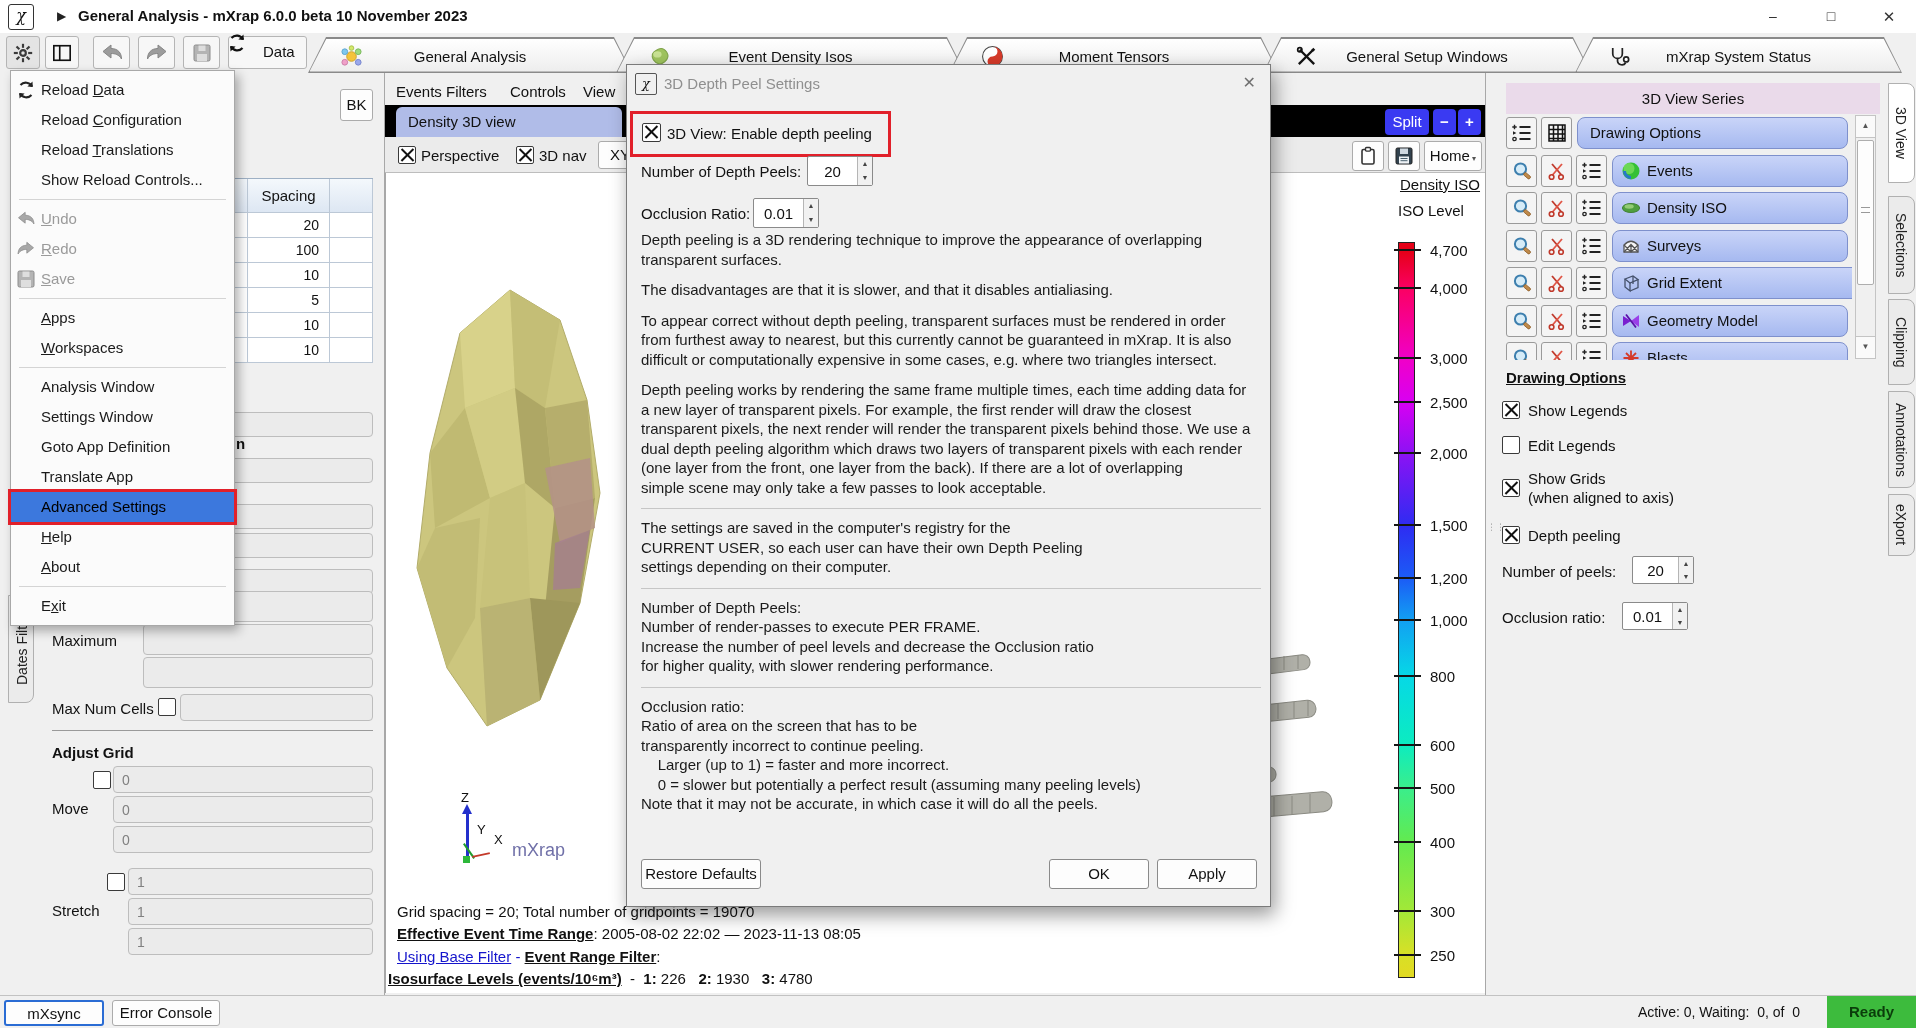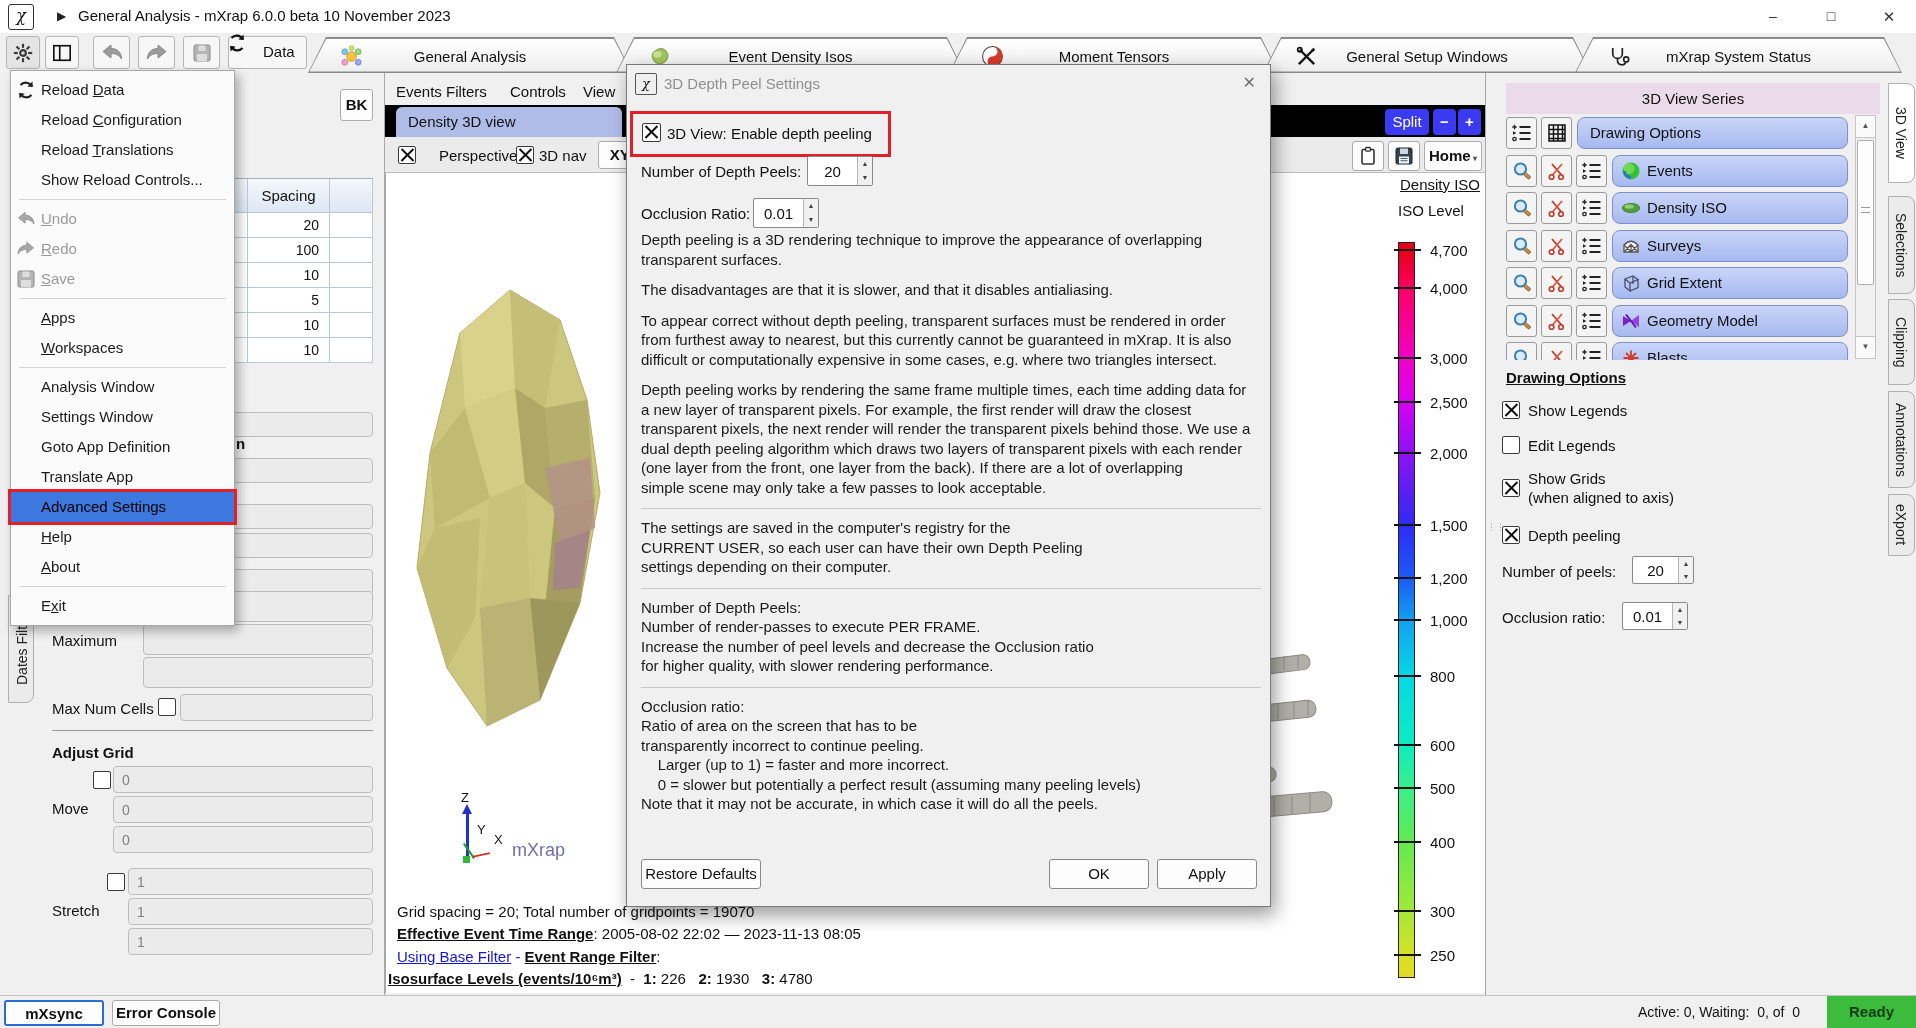--- a/index.html
+++ b/index.html
@@ -4,39 +4,39 @@
 <style>
   html,body{margin:0;padding:0;background:#777;}
   #root{position:relative;width:1916px;height:1028px;background:#f0f0f0;
         font-family:"Liberation Sans",sans-serif;overflow:hidden;color:#111;font-size:15px;}
   .abs{position:absolute;}
   
   #titlebar{left:0;top:0;width:1916px;height:33px;background:#ffffff;border-bottom:1px solid #e2e2e2;}
   #app-icon{left:8px;top:4px;width:24px;height:24px;border:1.6px solid #333;border-radius:3px;
             text-align:center;line-height:22px;font-family:"DejaVu Serif",serif;font-style:italic;font-size:16px;}
   #title-play{left:57px;top:9px;font-size:12px;color:#222;}
-  #title-text{left:78px;top:7px;font-size:15px;color:#111;}
+  #title-text{left:78px;top:7px;font-size:15px;color:#111;font-weight:bold;}
   .wbtn{top:0;width:56px;height:33px;text-align:center;line-height:33px;font-size:14px;color:#333;}
   
   #toolbar{left:0;top:33px;width:1916px;height:40px;background:#f0f0f0;}
   .tbtn{top:36px;height:33px;background:#f7f7f7;border:1px solid #b5b5b5;border-radius:3px;box-sizing:border-box;}
   .tbtn .ic{position:absolute;left:50%;top:50%;transform:translate(-50%,-50%);}
   .ic{display:inline-block;width:20px;height:20px;}
   .ic svg{width:100%;height:100%;display:block;}
   
   .tab{position:absolute;top:37px;height:36px;}
   .tab-bg{position:absolute;inset:0;background:#8a8a8a;
           clip-path:polygon(18px 0,calc(100% - 18px) 0,100% 100%,0 100%);}
   .tab-in{position:absolute;inset:1.5px;background:linear-gradient(#ffffff,#ededed);
           clip-path:polygon(17px 0,calc(100% - 17px) 0,100% 100%,0 100%);}
   .tab-ic{position:absolute;left:30px;top:6px;width:23px;height:23px;}
   .tab-lbl{position:absolute;left:0;right:0;top:0;height:36px;line-height:36px;text-align:center;font-size:15px;}
   
   .btn{background:#fdfdfd;border:1px solid #ababab;border-radius:3px;box-sizing:border-box;
-       text-align:center;font-size:15px;font-weight:bold;}
+       text-align:center;font-size:15px;}
   .gfield{background:#ebebeb;border:1px solid #bdbdbd;border-radius:4px;box-sizing:border-box;
           font-size:14px;color:#808080;line-height:25px;padding-left:8px;}
   .cb{width:16px;height:16px;border:1.6px solid #3a3a3a;border-radius:2px;background:#fff;box-sizing:content-box;}
   .cb.on::before,.cb.on::after{content:"";position:absolute;left:-0.5px;top:7px;width:17px;height:2.2px;background:#111;}
   .cb.on::before{transform:rotate(45deg);} .cb.on::after{transform:rotate(-45deg);}
   .vtab{border:1px solid #b0b0b0;background:#ebebeb;border-radius:0 8px 8px 0;
         writing-mode:vertical-rl;text-align:center;font-size:14px;color:#222;box-sizing:border-box;}
   .vtab.left{border-radius:8px 0 0 8px;transform:rotate(180deg);}
   .vtab.active{background:#fff;}
   
@@ -288,21 +288,21 @@
       <div style="position: absolute; left: 198px; top: 3px; font-size: 15px;">View</div>
     </div>
   <div class="abs" style="left:385px;top:105px;width:1100px;height:32px;background:#000">
     <div class="abs" style="left:11px;top:2px;width:226px;height:30px;background:#b0bce8;border-radius:6px 6px 0 0;line-height:30px;padding-left:12px;box-sizing:border-box">Density 3D view</div>
     <div class="abs" style="left:1000px;top:4px;width:44px;height:26px;background:#3a3af2;color:#fff;border-radius:4px;text-align:center;line-height:26px">Split</div>
     <div class="abs" style="left:1048px;top:4px;width:23px;height:26px;background:#3a3af2;color:#fff;border-radius:4px;text-align:center;line-height:25px;font-weight:bold">−</div>
     <div class="abs" style="left:1073px;top:4px;width:23px;height:26px;background:#3a3af2;color:#fff;border-radius:4px;text-align:center;line-height:25px;font-weight:bold">+</div>
   </div>
   <div class="abs" style="left:385px;top:137px;width:1100px;height:36px;background:#ebebeb;border-bottom:1px solid #bdbdbd;box-sizing:border-box">
     <div class="abs cb on" style="left:13px;top:9px"></div>
-    <span class="abs" style="left:54px;top:10px">Perspective</span>
+    <span class="abs" style="left:36px;top:10px">Perspective</span>
     <div class="abs cb on" style="left:131px;top:9px"></div>
     <span class="abs" style="left:154px;top:10px">3D nav</span>
     <div class="abs btn" style="left:213px;top:4px;width:46px;height:28px;line-height:26px;overflow:hidden">XY,</div>
     <div class="abs btn" style="left:967px;top:4px;width:32px;height:30px">
       <span class="ic" style="margin-top:4px"><svg viewBox="0 0 20 20">
             <rect x="4" y="3.5" width="12" height="14.5" rx="1.5" fill="#fff" stroke="#333" stroke-width="1.6"></rect>
             <rect x="7.5" y="1.5" width="5" height="3.6" rx="1" fill="#fff" stroke="#333" stroke-width="1.4"></rect>
           </svg></span>
     </div>
     <div class="abs btn" style="left:1003px;top:4px;width:32px;height:30px">
@@ -565,21 +565,21 @@
       <div class="sbtnsm" style="left: 86px; top: 154px;">
         <span class="ic">
           <svg viewBox="0 0 20 20">
             <path d="M7.5 4h11M7.5 10h11M7.5 16h11" stroke="#222" stroke-width="2"></path>
             <path d="M2.5 1.8v4.4M0.3 4h4.4" stroke="#222" stroke-width="1.4"></path>
             <path d="M1 8.2l3.4 1.8L1 11.8z" fill="#222"></path>
             <circle cx="2.5" cy="16" r="1.7" fill="none" stroke="#222" stroke-width="1.3"></circle>
           </svg>
         </span>
       </div>
-      <div class="series-btn" style="left: 122px; top: 154px; width: 236px; text-align: right;">
+      <div class="series-btn" style="left: 122px; top: 154px; width: 264px; text-align: right;">
         <span class="ic series-ic">
           <svg viewBox="0 0 20 20" fill="none" stroke="#44506a" stroke-width="1.3">
             <path d="M4 6 L12 3 L17 6.5 L9 10 Z"></path>
             <path d="M4 6 V14 L9 18 V10"></path>
             <path d="M9 18 L17 14.5 V6.5"></path>
             <path d="M12 3 V11"></path>
           </svg>
         </span>
         <div class="series-lbl">Grid Extent</div>
       </div>

